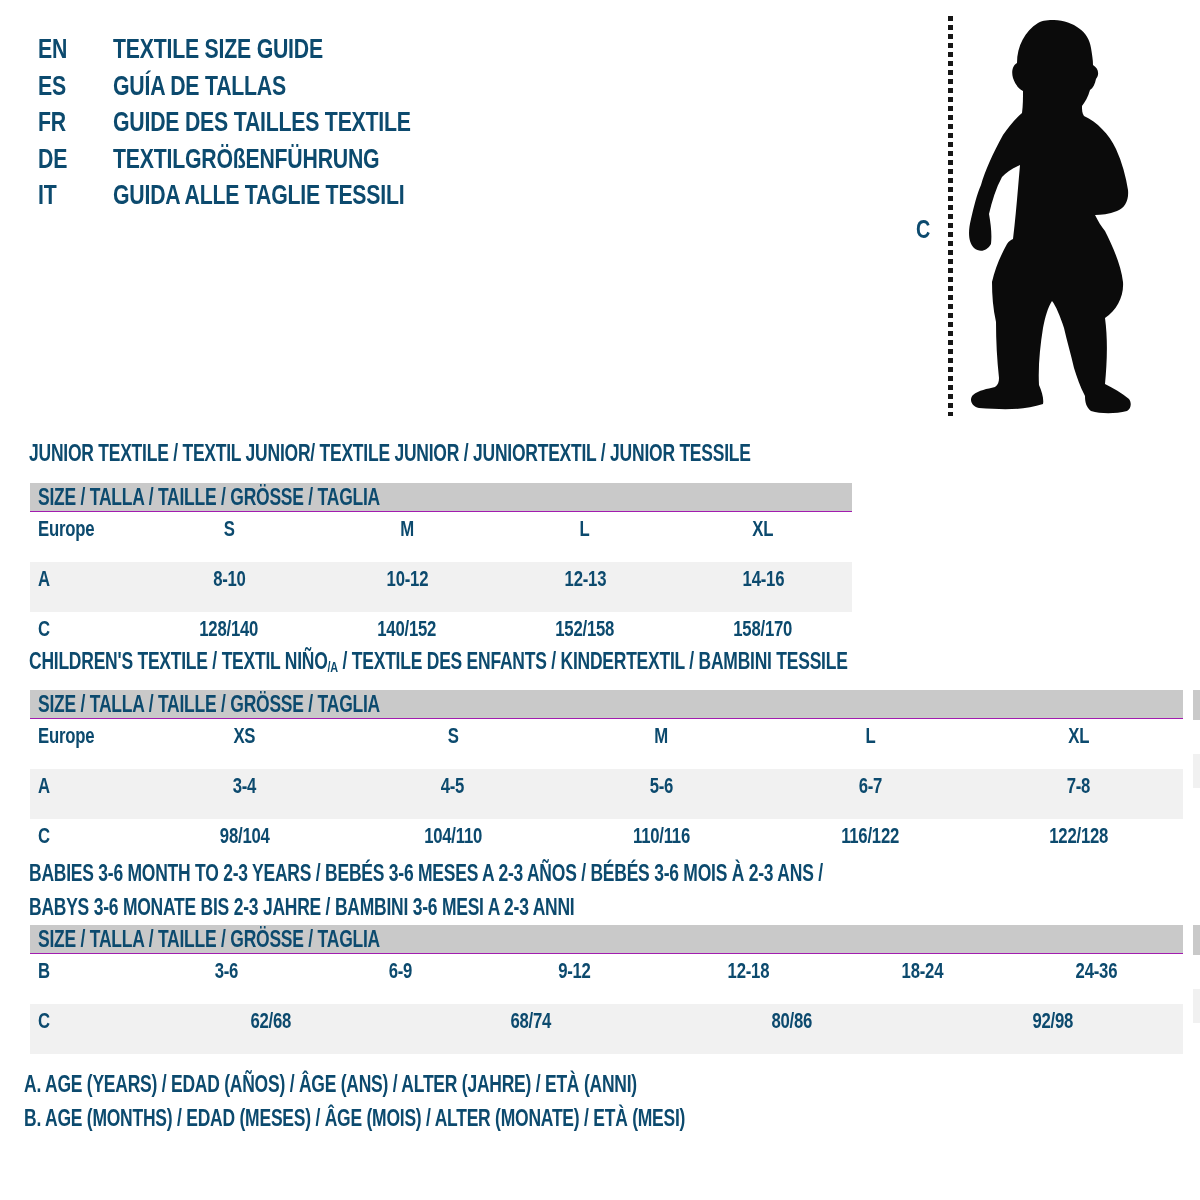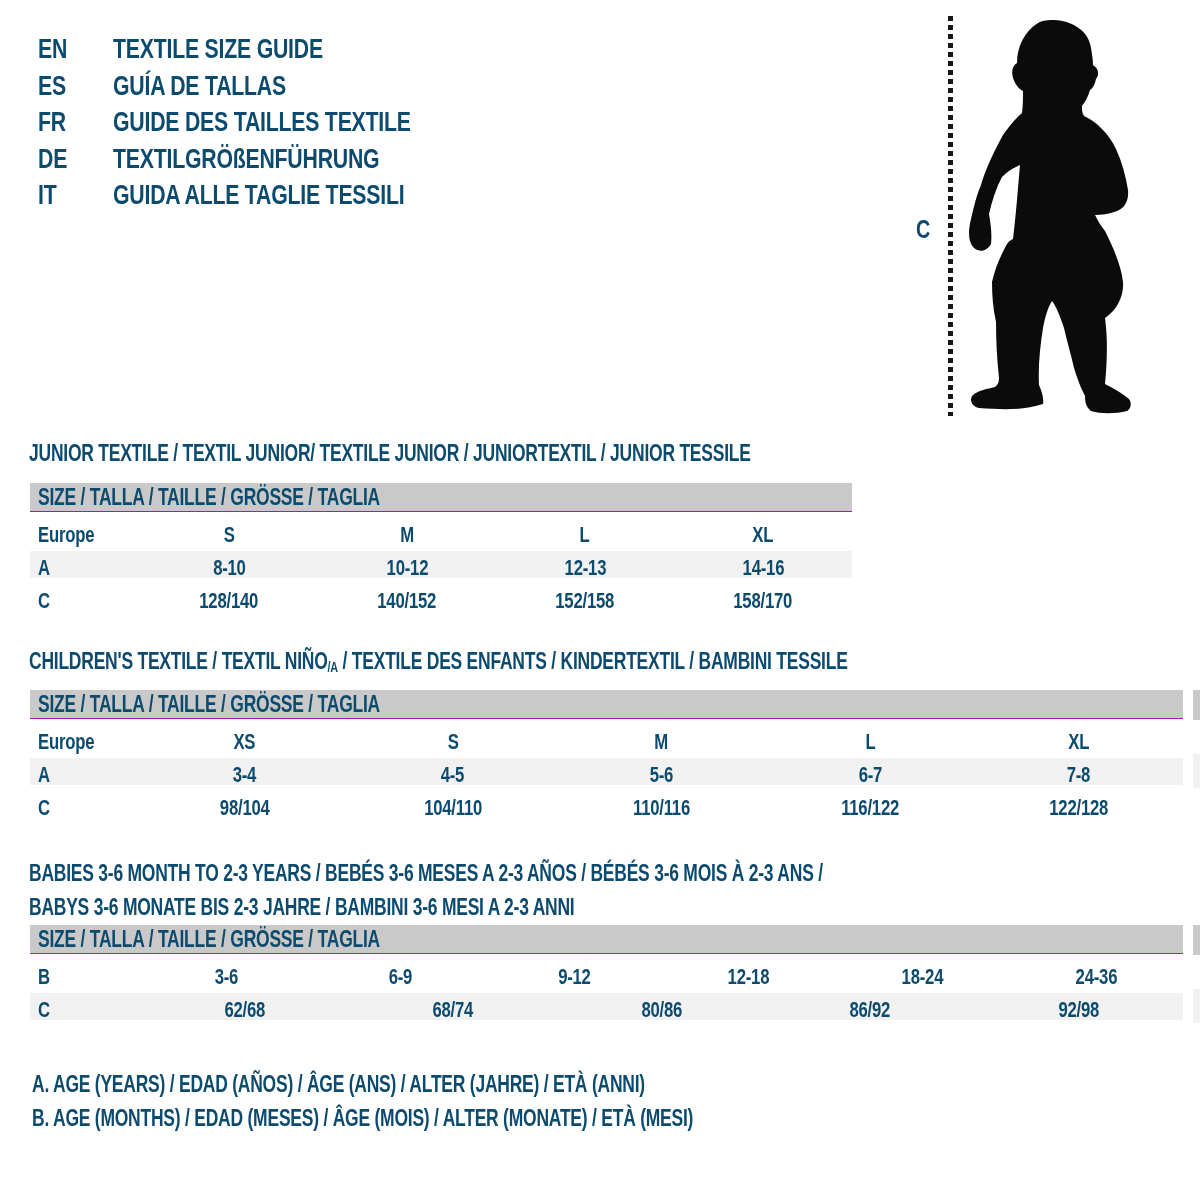--- a/index.html
+++ b/index.html
@@ -25,32 +25,32 @@
   .toddler { position:absolute; left:965px; top:18px; }
 
   
   .sec-title { position:absolute; left:29px; font-size:23px; line-height:30px;margin-top:8px; }
   .subsm { font-size:0.62em; vertical-align:-0.22em; }
 
   
   .s-table { position:absolute; left:30px; }
   .t-header { height:28px; line-height:28px; background:#c9c9c9; border-bottom:1px solid #a21caf;
     padding-left:8px; font-size:23px; }
-  .t-row { display:flex; height:27px; line-height:34px; font-size:22px;margin-top:6px; }
+  .t-row { display:flex; height:50px; line-height:34px; font-size:22px; }
   .t-row.shade { background:#f1f1f1; }
   .t-row .lab { width:110px; padding-left:8px; box-sizing:border-box; text-align:left; }
   .t-row .val { flex:1; text-align:center; }
 
   
   .sliver { position:absolute; left:1193px; width:7px; }
   .sliver.gray  { background:#c9c9c9; height:30px; }
   .sliver.light { background:#f1f1f1; height:34px; }
 
   
-  .legend { position:absolute; left:32px; top:1068px; font-size:23px; line-height:33.5px; }
+  .legend { position:absolute; left:24px; top:1068px; font-size:23px; line-height:33.5px; }
 </style>
 </head>
 <body>
 
 <div class="page">
 
   <div class="langs">
     <div class="lang-row"><span class="cond-l code">EN</span><span class="cond-l">TEXTILE SIZE GUIDE</span></div>
     <div class="lang-row"><span class="cond-l code">ES</span><span class="cond-l">GUÍA DE TALLAS</span></div>
     <div class="lang-row"><span class="cond-l code">FR</span><span class="cond-l">GUIDE DES TAILLES TEXTILE</span></div>
@@ -185,21 +185,20 @@
       <div class="val"><span class="cond">9-12</span></div>
       <div class="val"><span class="cond">12-18</span></div>
       <div class="val"><span class="cond">18-24</span></div>
       <div class="val"><span class="cond">24-36</span></div>
     </div>
     <div class="t-row shade">
       <div class="lab"><span class="cond-l">C</span></div>
       <div class="val"><span class="cond">62/68</span></div>
       <div class="val"><span class="cond">68/74</span></div>
       <div class="val"><span class="cond">80/86</span></div>
-      <div class="val"><span class="cond">86/92</span></div>
       <div class="val"><span class="cond">92/98</span></div>
     </div>
   </div>
   <div class="sliver gray" style="top:925px;"></div>
   <div class="sliver light" style="top:989px;"></div>
 
   <div class="legend">
     <div><span class="cond-l">A. AGE (YEARS) / EDAD (AÑOS) / ÂGE (ANS) / ALTER (JAHRE) / ETÀ (ANNI)</span></div>
     <div><span class="cond-l">B. AGE (MONTHS) / EDAD (MESES) / ÂGE (MOIS) / ALTER (MONATE) / ETÀ (MESI)</span></div>
   </div>

